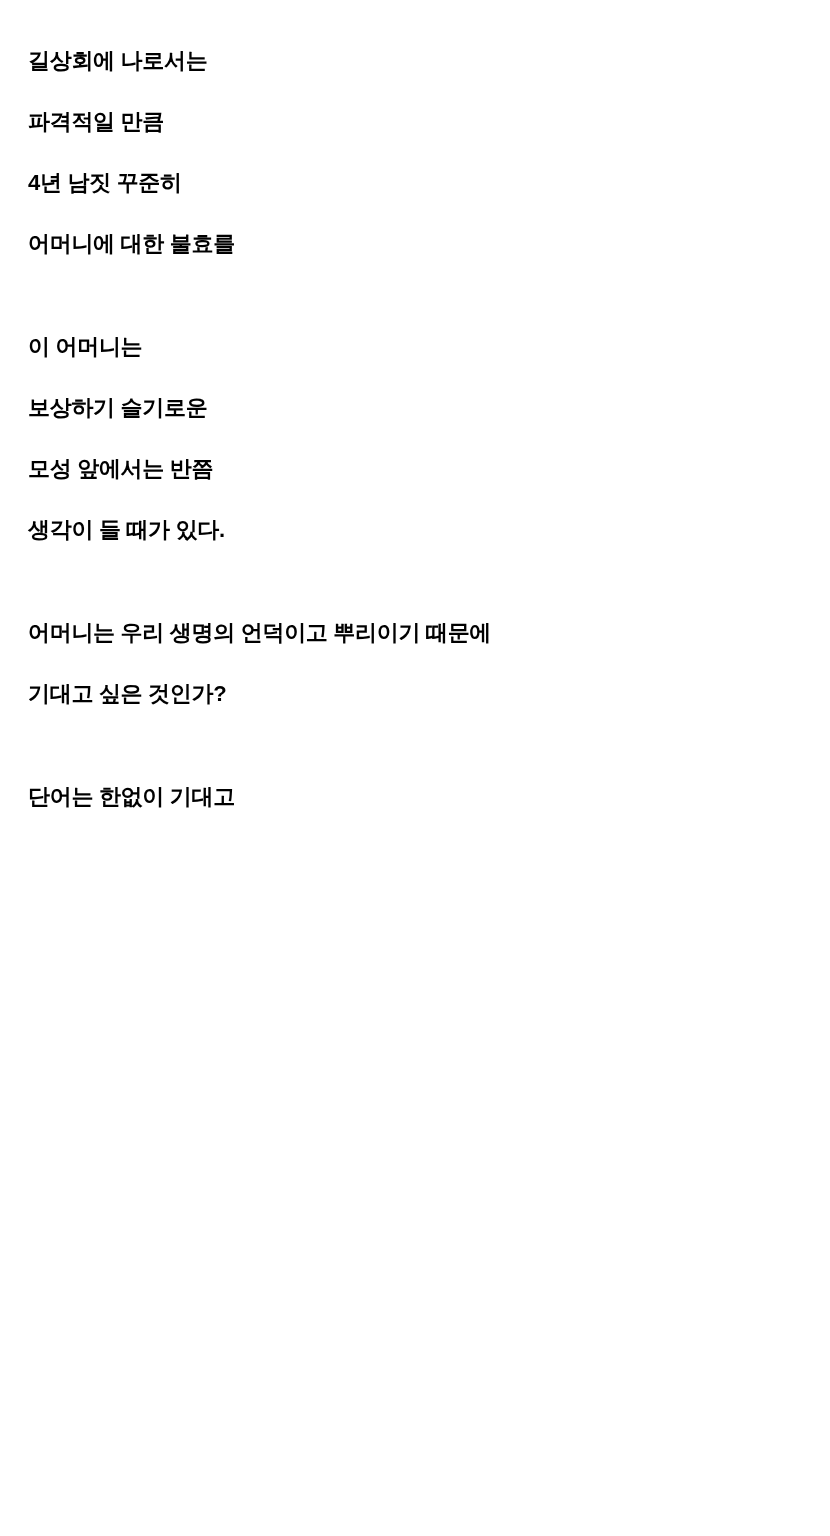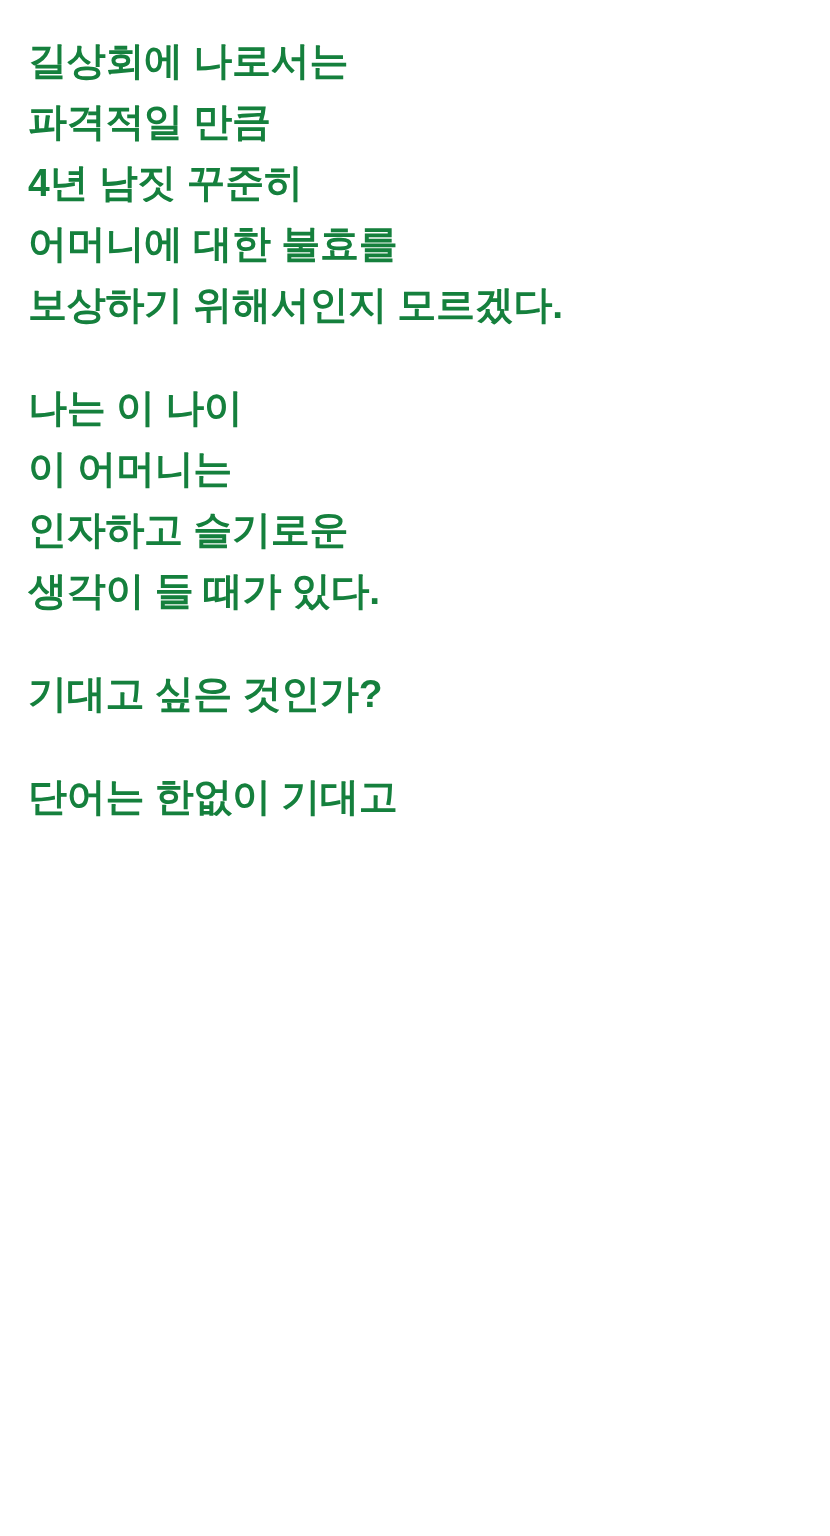--- a/index.html
+++ b/index.html
@@ -21,49 +21,49 @@
     padding: 30px 28px 0 28px;
     background: #ffffff;
   }
   .block {
     margin: 0 0 42px 0;
   }
   .block:last-child {
     margin-bottom: 0;
   }
   .line {
-    font-size: 39px;
+    font-size: 22px;
     font-weight: 700;
     line-height: 61px;
     letter-spacing: -0.3px;
-    color: #15803d;
+    color: #000000;
     white-space: pre-wrap;
   }
 </style>
 </head>
 <body>
 
 <div class="page">
 
   <div class="block">
     <div class="line">길상회에 나로서는</div>
     <div class="line">파격적일 만큼</div>
     <div class="line">4년 남짓 꾸준히</div>
     <div class="line">어머니에 대한 불효를</div>
-    <div class="line">보상하기 위해서인지 모르겠다.</div>
   </div>
 
   <div class="block">
-    <div class="line">나는 이 나이</div>
     <div class="line">이 어머니는</div>
-    <div class="line">인자하고 슬기로운</div>
+    <div class="line">보상하기 슬기로운</div>
+    <div class="line">모성 앞에서는 반쯤</div>
     <div class="line">생각이 들 때가 있다.</div>
   </div>
 
   <div class="block">
+    <div class="line">어머니는 우리 생명의 언덕이고 뿌리이기 때문에</div>
     <div class="line">기대고 싶은 것인가?</div>
   </div>
 
   <div class="block">
     <div class="line">단어는 한없이 기대고</div>
   </div>
 
 
 </div>
 

